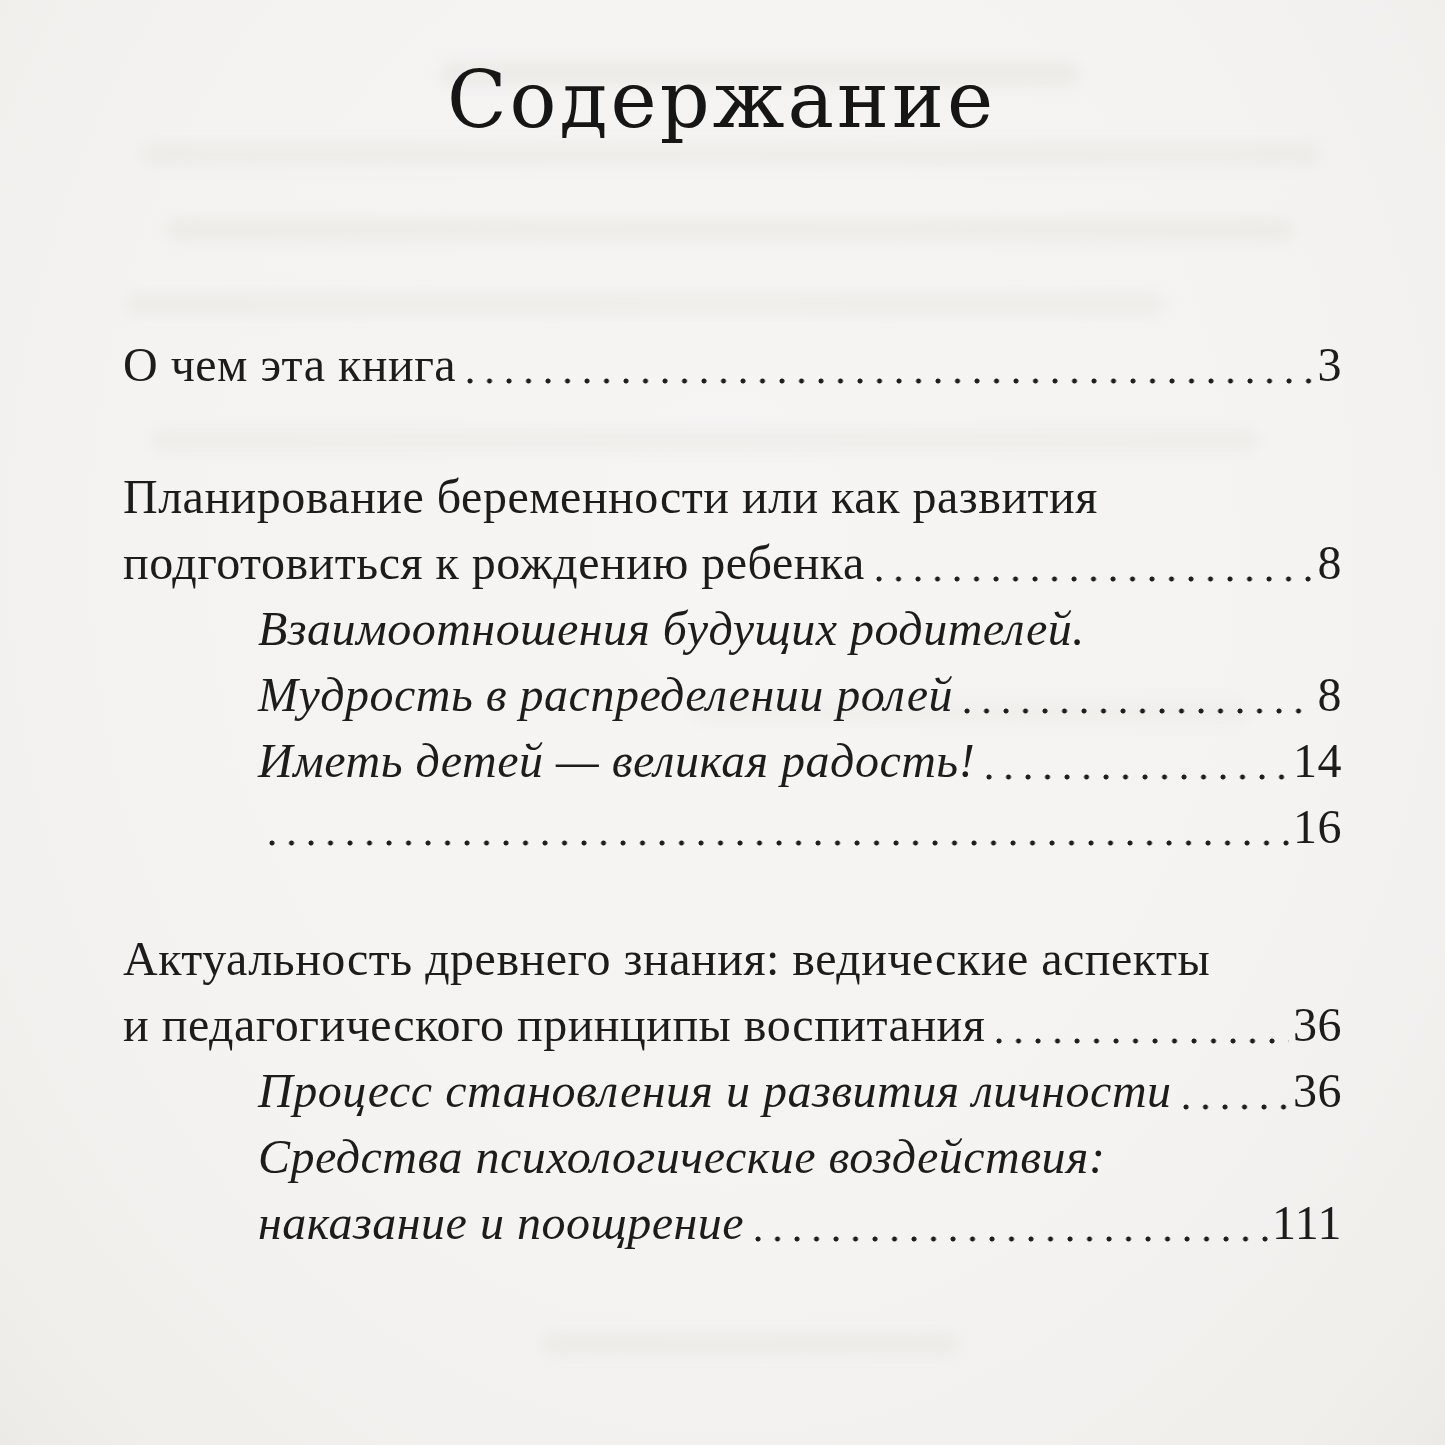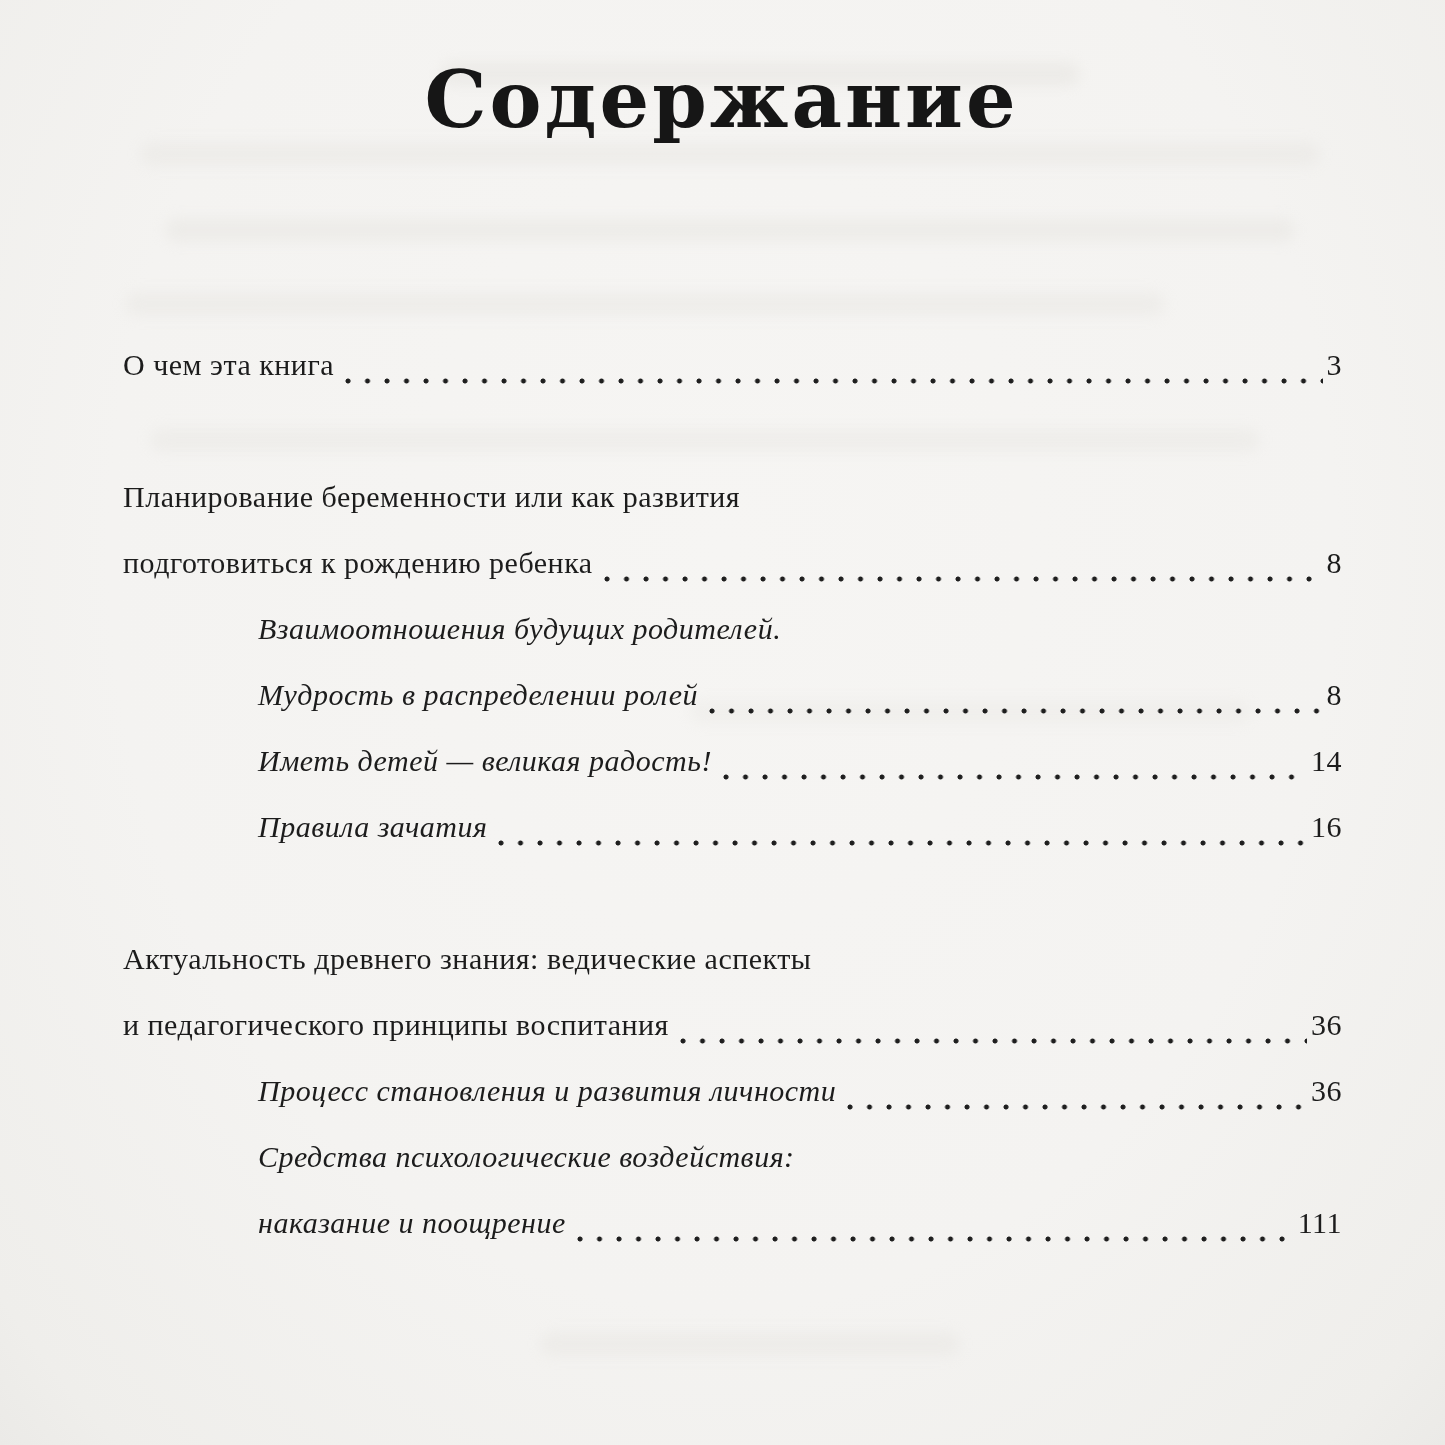--- a/index.html
+++ b/index.html
@@ -35,36 +35,36 @@
   .b4 { top: 292px;  left: 125px; width: 1040px; opacity: 0.30; }
   .b5 { top: 428px;  left: 150px; width: 1110px; opacity: 0.28; }
   .b6 { top: 700px;  left: 690px; width: 560px;  opacity: 0.22; }
   .b7 { top: 1332px; left: 540px; width: 420px;  opacity: 0.30; }
 
   .title {
     position: relative;
     margin: 0;
     transform: translateX(-11px);
     font-family: "DejaVu Serif", serif;
-    font-weight: 700;
+    font-weight: 400;
     font-size: 78px;
     line-height: 96px;
     letter-spacing: 3px;
     text-align: center;
     color: #161616;
   }
 
   .toc {
     position: relative;
     margin-top: 184px;
   }
   .row {
     display: flex;
     align-items: baseline;
-    font-size: 30px;
+    font-size: 48px;
     line-height: 66px;
     letter-spacing: 0.5px;
   }
   .row.sub {
     font-style: italic;
     padding-left: 135px;
   }
   .row.space-before {
     margin-top: 66px;
   }
@@ -129,21 +129,20 @@
       <span class="t">Мудрость в распределении ролей</span>
       <span class="leader"></span>
       <span class="pg">8</span>
     </div>
     <div class="row sub">
       <span class="t">Иметь детей — великая радость!</span>
       <span class="leader"></span>
       <span class="pg">14</span>
     </div>
     <div class="row sub">
-      <span class="t">Правила зачатия</span>
       <span class="leader"></span>
       <span class="pg">16</span>
     </div>
 
     <div class="row main space-before">
       <span class="t">Актуальность древнего знания: ведические аспекты</span>
     </div>
     <div class="row main">
       <span class="t">и педагогического принципы воспитания</span>
       <span class="leader"></span>

